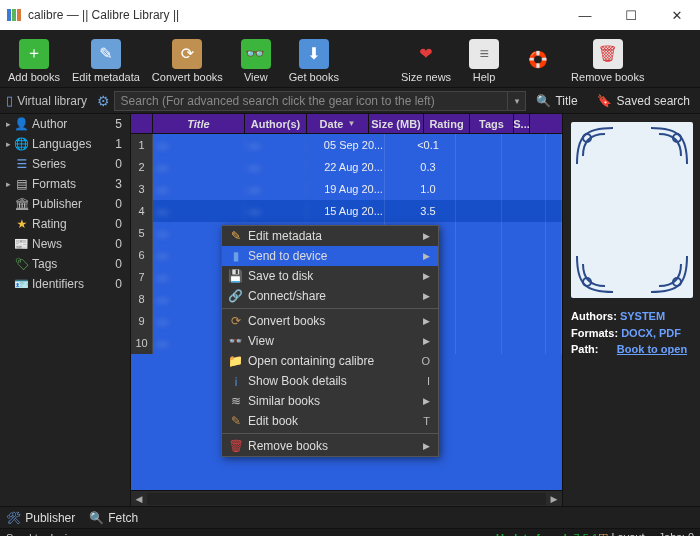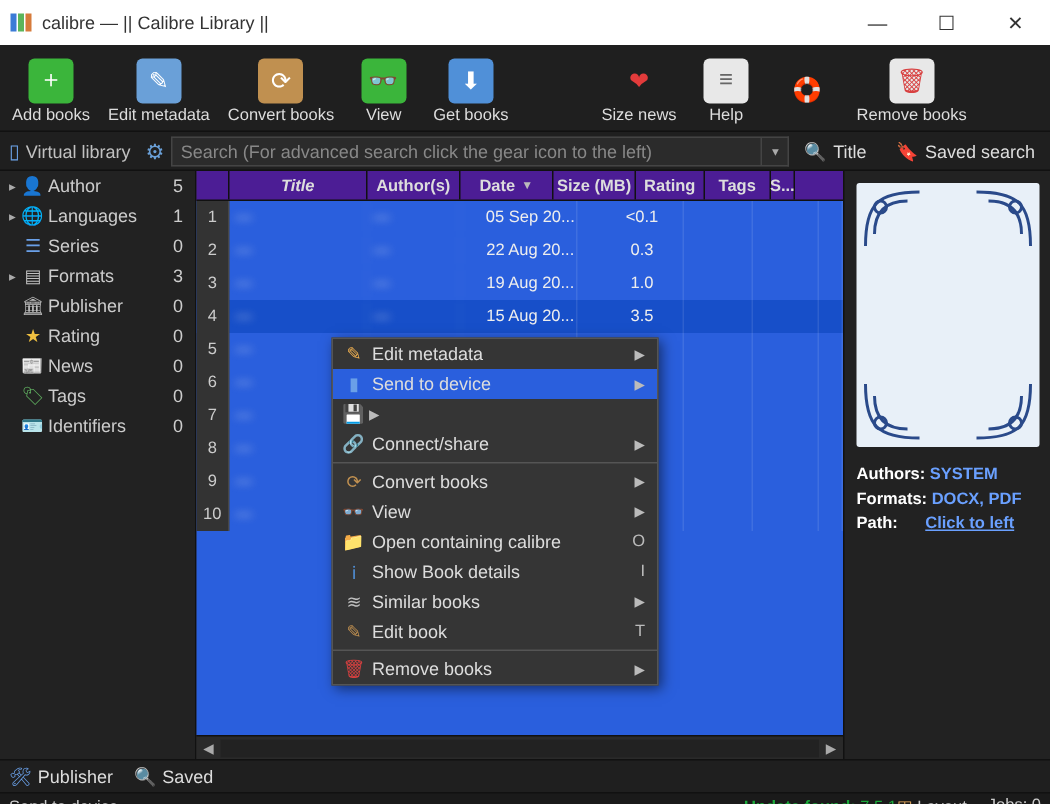--- a/index.html
+++ b/index.html
@@ -353,33 +353,33 @@
             <circle cx="12" cy="12" r="4" fill="none" stroke="#2a4a8a" stroke-width="2"></circle>
           </svg></div>
       <div class="flourish" style="bottom:4px;right:4px;transform:scale(-1,-1)"><svg viewBox="0 0 40 40">
             <path d="M2 38 C2 10 10 2 38 2 M8 30 Q8 8 30 8" fill="none" stroke="#2a4a8a" stroke-width="2"></path>
             <circle cx="12" cy="12" r="4" fill="none" stroke="#2a4a8a" stroke-width="2"></circle>
           </svg></div>
     </div>
     <div class="meta">
       <div><span class="k">Authors:</span> <span class="v">SYSTEM</span></div>
       <div><span class="k">Formats:</span> <span class="v">DOCX, PDF</span></div>
-      <div><span class="k">Path:</span>&nbsp;&nbsp;&nbsp;&nbsp;&nbsp;&nbsp;<span class="v link">Click to left</span></div>
+      <div><span class="k">Path:</span>&nbsp;&nbsp;&nbsp;&nbsp;&nbsp;&nbsp;<span class="v link">Book to open</span></div>
     </div>
   </div>
 </div>
 
 <div class="bottombar">
   <div class="bbtn">
     <span style="color:#6aa0e8">🛠</span>
     <span>Publisher</span>
   </div>
   <div class="bbtn">
     <span style="color:#6aa0e8">🔍</span>
-    <span>Saved</span>
+    <span>Fetch</span>
   </div>
 </div>
 
 <div class="status">
   <span class="left">Send to device</span>
   <span class="upd">Update found:</span>&nbsp;
   <span class="ver">7.5.1</span>
   <span class="right">
     <span><span class="layic">◫</span> <span>Layout</span></span>
     <span>Jobs: 0</span>
@@ -392,20 +392,21 @@
       <span class="ctx-label">Edit metadata</span>
       <span class="ctx-arr">▶</span>
     </div>
     <div class="ctx-row hov">
       <span class="ctx-icon" style="color:#6aa0e8">▮</span>
       <span class="ctx-label">Send to device</span>
       <span class="ctx-arr">▶</span>
     </div>
     <div class="ctx-row">
       <span class="ctx-icon" style="color:#c0c0c0">💾</span>
+      <span class="ctx-label">Save to disk</span>
       <span class="ctx-arr">▶</span>
     </div>
     <div class="ctx-row">
       <span class="ctx-icon" style="color:#c0c0c0">🔗</span>
       <span class="ctx-label">Connect/share</span>
       <span class="ctx-arr">▶</span>
     </div>
     <div class="ctx-sep"></div>
     <div class="ctx-row">
       <span class="ctx-icon" style="color:#c09050">⟳</span>

